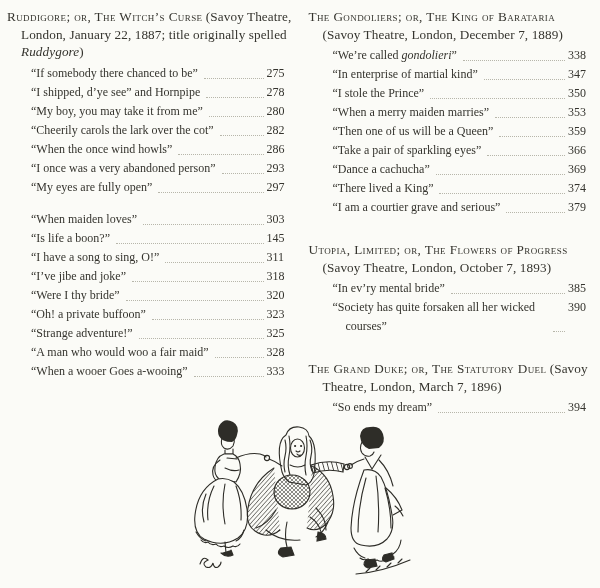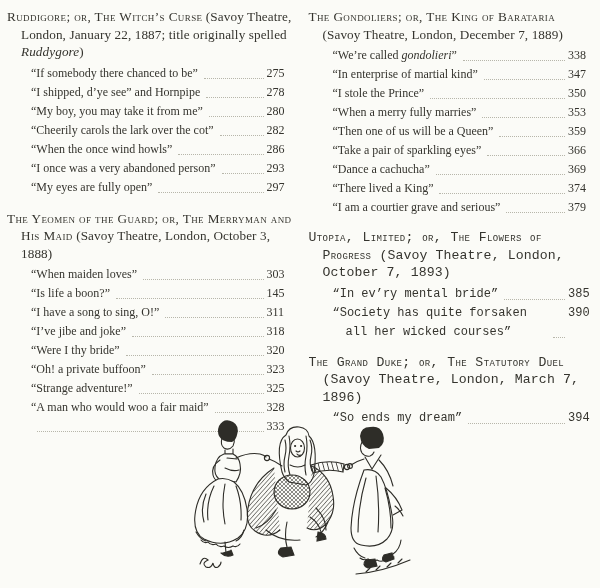--- a/index.html
+++ b/index.html
@@ -18,21 +18,21 @@
     position: relative;
   }
   .columns {
     display: flex;
     gap: 17px;
   }
   .col { flex: 1 1 0; min-width: 0; }
 
   .section { margin: 0; }
   .col-left  .section + .section { margin-top: 13px; }
-  .col-right .section + .section { margin-top: 12px; font-family: Liberation Mono, monospace; }
+  .col-right .section + .section { margin-top: 24px; }
 
   .heading {
     font-size: 13.2px;
     line-height: 17.5px;
     padding-left: 14px;
     text-indent: -14px;
     letter-spacing: 0.1px;
   }
   .part-sc     { font-variant: small-caps; letter-spacing: 0.4px; }
   .part-plain  { font-style: normal; }
@@ -121,21 +121,20 @@
 
             <div class="song-row">
               <span class="song-title"><span class="part-plain">“My eyes are fully open”</span></span>
               <span class="leader"></span>
               <span class="song-page">297</span>
             </div>
           </div>
       </div>
 
       <div class="section">
-        <div class="heading"><span class="part-sc">The Yeomen of the Guard; or, The Merryman and His Maid</span><span class="part-plain"> (Savoy Theatre, London, October 3, 1888)</span></div>
         <div class="songs">
 
             <div class="song-row">
               <span class="song-title"><span class="part-plain">“When maiden loves”</span></span>
               <span class="leader"></span>
               <span class="song-page">303</span>
             </div>
 
             <div class="song-row">
               <span class="song-title"><span class="part-plain">“Is life a boon?”</span></span>
@@ -173,20 +172,21 @@
               <span class="song-page">325</span>
             </div>
 
             <div class="song-row">
               <span class="song-title"><span class="part-plain">“A man who would woo a fair maid”</span></span>
               <span class="leader"></span>
               <span class="song-page">328</span>
             </div>
 
             <div class="song-row">
+              <span class="song-title"><span class="part-plain">“When a wooer Goes a-wooing”</span></span>
               <span class="leader"></span>
               <span class="song-page">333</span>
             </div>
           </div>
       </div>
 
     </div>
 
     <div class="col col-right">
 
@@ -206,21 +206,21 @@
               <span class="song-page">347</span>
             </div>
 
             <div class="song-row">
               <span class="song-title"><span class="part-plain">“I stole the Prince”</span></span>
               <span class="leader"></span>
               <span class="song-page">350</span>
             </div>
 
             <div class="song-row">
-              <span class="song-title"><span class="part-plain">“When a merry fully marries”</span></span>
+              <span class="song-title"><span class="part-plain">“When a merry maiden marries”</span></span>
               <span class="leader"></span>
               <span class="song-page">353</span>
             </div>
 
             <div class="song-row">
               <span class="song-title"><span class="part-plain">“Then one of us will be a Queen”</span></span>
               <span class="leader"></span>
               <span class="song-page">359</span>
             </div>
 

